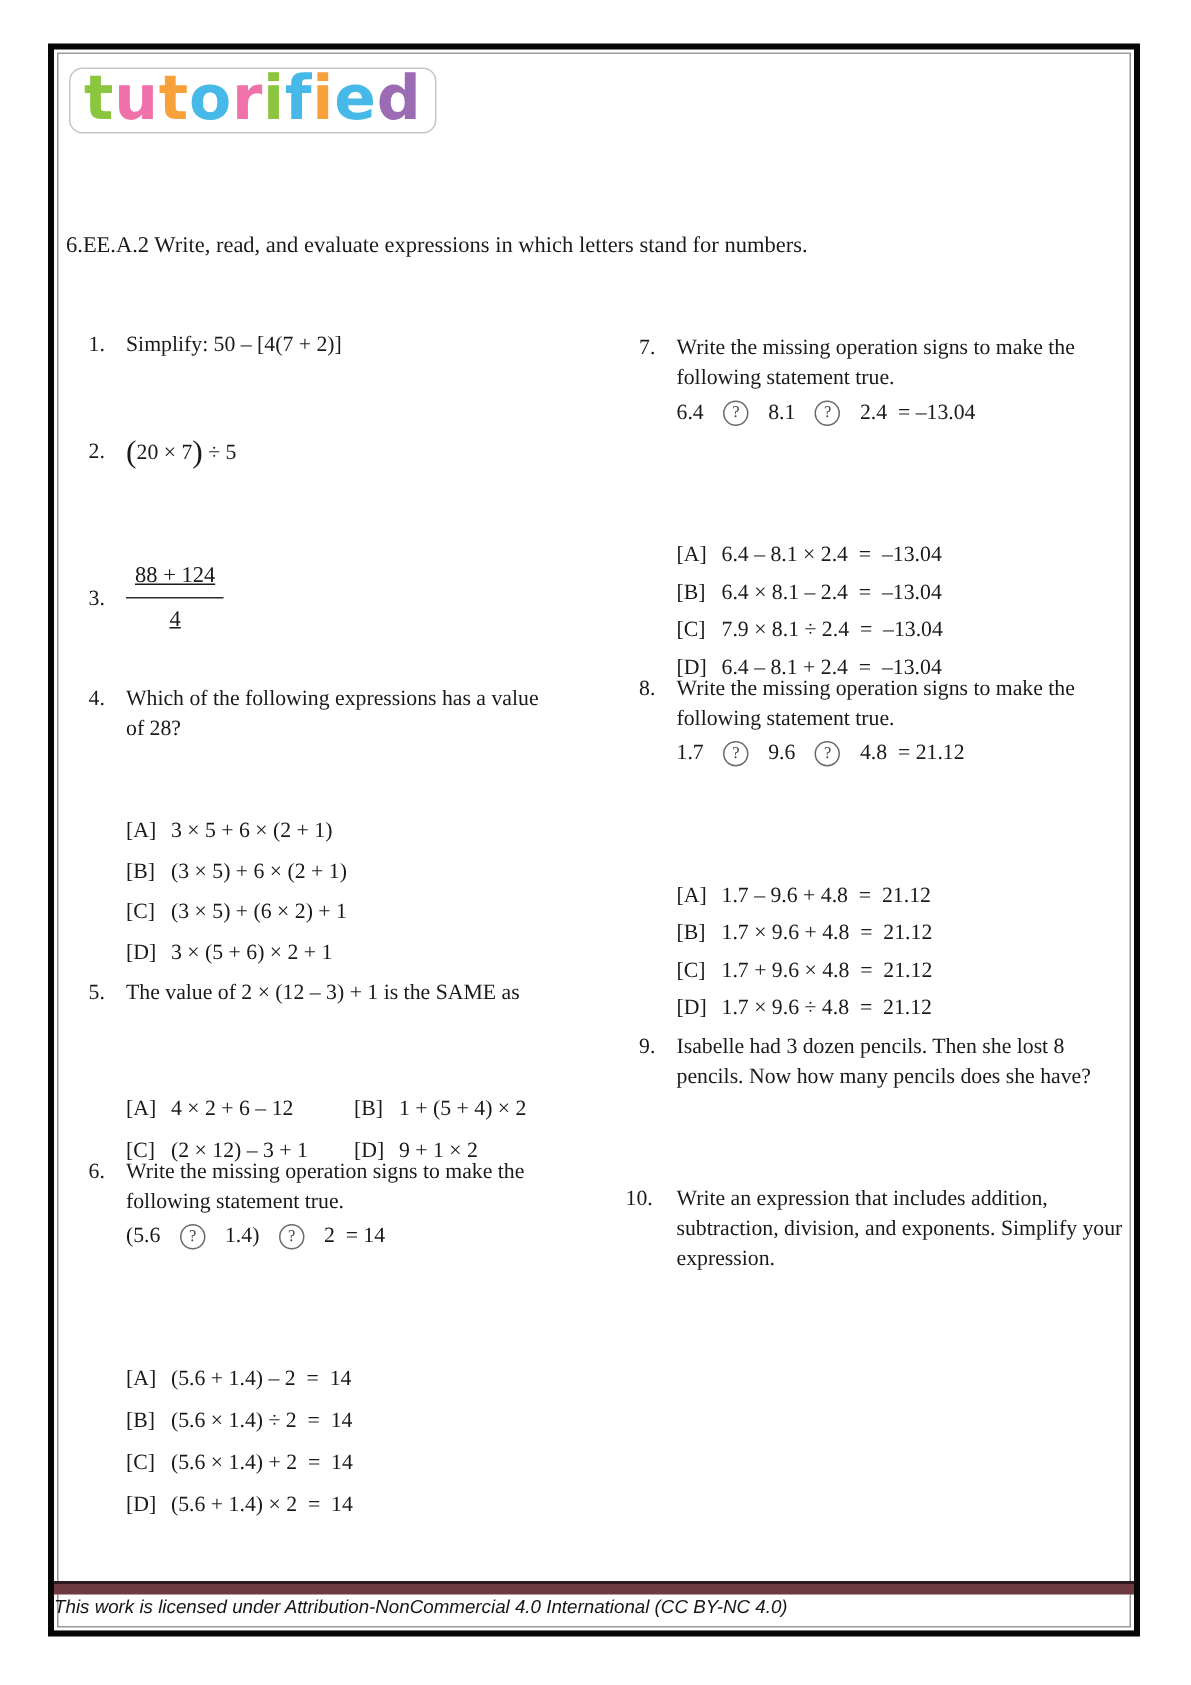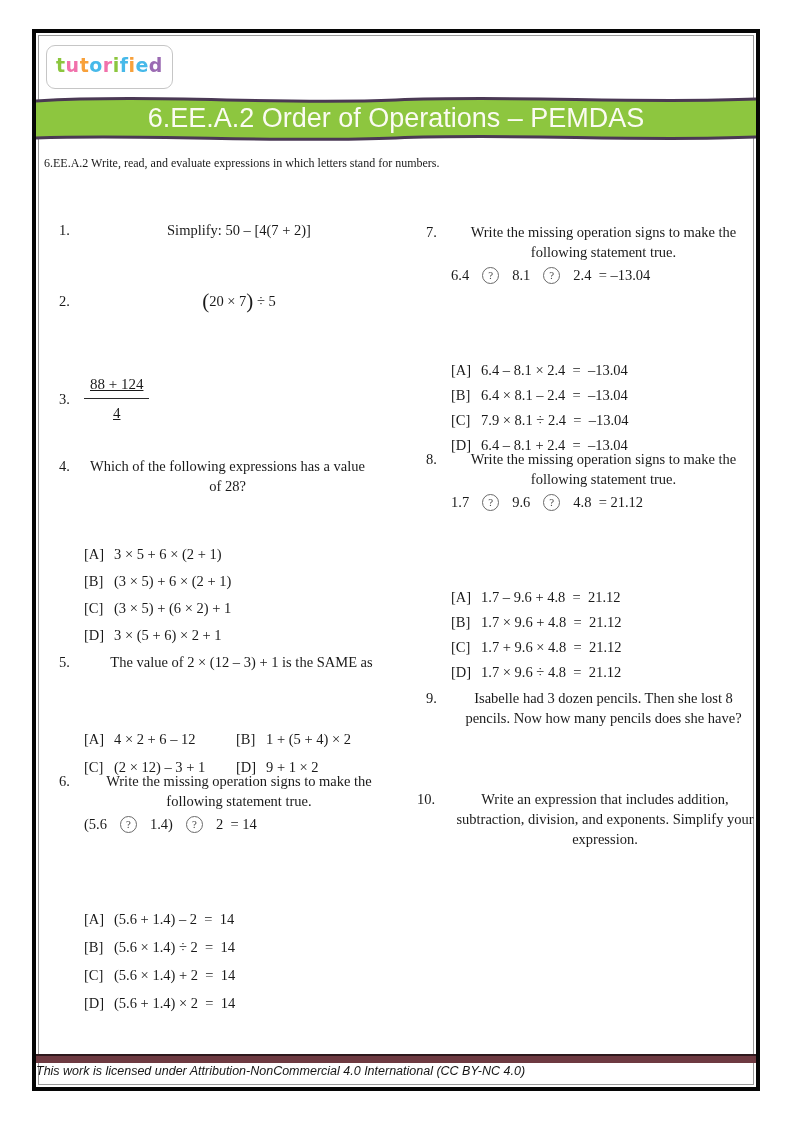--- a/index.html
+++ b/index.html
@@ -11,37 +11,37 @@
   .page {
     position:absolute; left:32px; top:29px; width:728px; height:1062px;
     border:4px solid #060606; background:#fff;
     box-shadow: inset 0 0 0 2px #ffffff, inset 0 0 0 3px #9a9a9a;
   }
   
   .logo-box {
     position:absolute; left:10px; top:12px; padding:0px 9px 4px 9px;
     border:1px solid #c6c6c6; border-radius:9px; background:#fff;
   }
-  .logo-text { font-family:"DejaVu Sans", sans-serif; font-weight:bold; font-size:19px; letter-spacing:0.5px; line-height:38px;text-align:center; }
+  .logo-text { font-family:"DejaVu Sans", sans-serif; font-weight:bold; font-size:41px; letter-spacing:0.5px; line-height:38px;text-align:center; }
   
   .banner { position:absolute; left:0; top:58px; width:720px; height:54px; }
   .banner svg { display:block; }
   .banner-title {
     position:absolute; left:0; right:0; top:1px; height:52px;
     display:flex; align-items:center; justify-content:center;
     font-family:"Liberation Sans", sans-serif; font-size:27px; color:#fbfbf2;
   }
-  .standard { position:absolute; left:8px; top:123px; font-size:12px; }
+  .standard { position:absolute; left:8px; top:123px; font-size:15px; }
   
   .q { position:absolute; display:flex; align-items:flex-start; font-size:14.5px; line-height:20px; }
   .q.center { align-items:center; }
   .qnum { flex:0 0 25px; }
   .qnum.wide { flex:0 0 34px; }
   .qbody { flex:1; }
-  .qtext { margin:0;text-align:center; }
+  .qtext { margin:0; }
   .pre { white-space:pre; }
   .bigparen { font-size:21px; line-height:20px; vertical-align:-2px; }
   .fraction { display:inline-block; text-align:center; font-size:15px;text-decoration:underline; }
   .frac-num { display:block; padding:0 6px 4px 6px; border-bottom:1.5px solid #2a2a2a; white-space:pre; }
   .frac-den { display:block; padding-top:4px; }
   .equation { display:flex; align-items:center; gap:13px; margin-top:2px; height:22px; white-space:pre; }
   .qmark-circle {
     width:17px; height:17px; border:1px solid #6a6a6a; border-radius:50%;
     display:flex; align-items:center; justify-content:center;
     font-size:11px; line-height:11px; color:#444; background:#fff; flex:0 0 auto;
@@ -68,28 +68,20 @@
 </style>
 </head>
 <body>
 
 <div class="page">
 
   <div class="logo-box">
     <span class="logo-text"><span style="color: rgb(140, 198, 62);">t</span><span style="color: rgb(241, 113, 171);">u</span><span style="color: rgb(248, 161, 59);">t</span><span style="color: rgb(71, 185, 233);">o</span><span style="color: rgb(241, 113, 171);">r</span><span style="color: rgb(140, 198, 62);">i</span><span style="color: rgb(71, 185, 233);">f</span><span style="color: rgb(248, 161, 59);">i</span><span style="color: rgb(71, 185, 233);">e</span><span style="color: rgb(155, 107, 179);">d</span></span>
   </div>
 
-  <div class="banner">
-    <svg width="720" height="54" viewBox="0 0 720 54" preserveAspectRatio="none">
-      <path d="M0,10 C120,3 240,14 360,9 C480,4 600,13 720,8 L720,46 C600,51 480,42 360,47 C240,52 120,43 0,47 Z" fill="#8dc63f"></path>
-      <path fill="none" stroke-width="3" d="M0,10 C120,3 240,14 360,9 C480,4 600,13 720,8" stroke="#4a3954"></path>
-      <path fill="none" stroke-width="3" d="M0,47 C120,43 240,52 360,47 C480,42 600,51 720,46" stroke="#4a3954"></path>
-    </svg>
-    <div class="banner-title">6.EE.A.2 Order of Operations – PEMDAS</div>
-  </div>
 
   <div class="standard">6.EE.A.2 Write, read, and evaluate expressions in which letters stand for numbers.</div>
 
   <section class="q" style="left:23px; top:187px; width:335px;">
     <span class="qnum">1.</span>
     <div class="qbody">
         <p class="qtext pre">Simplify: 50 – [4(7 + 2)]</p>
       </div>
   </section>
 

